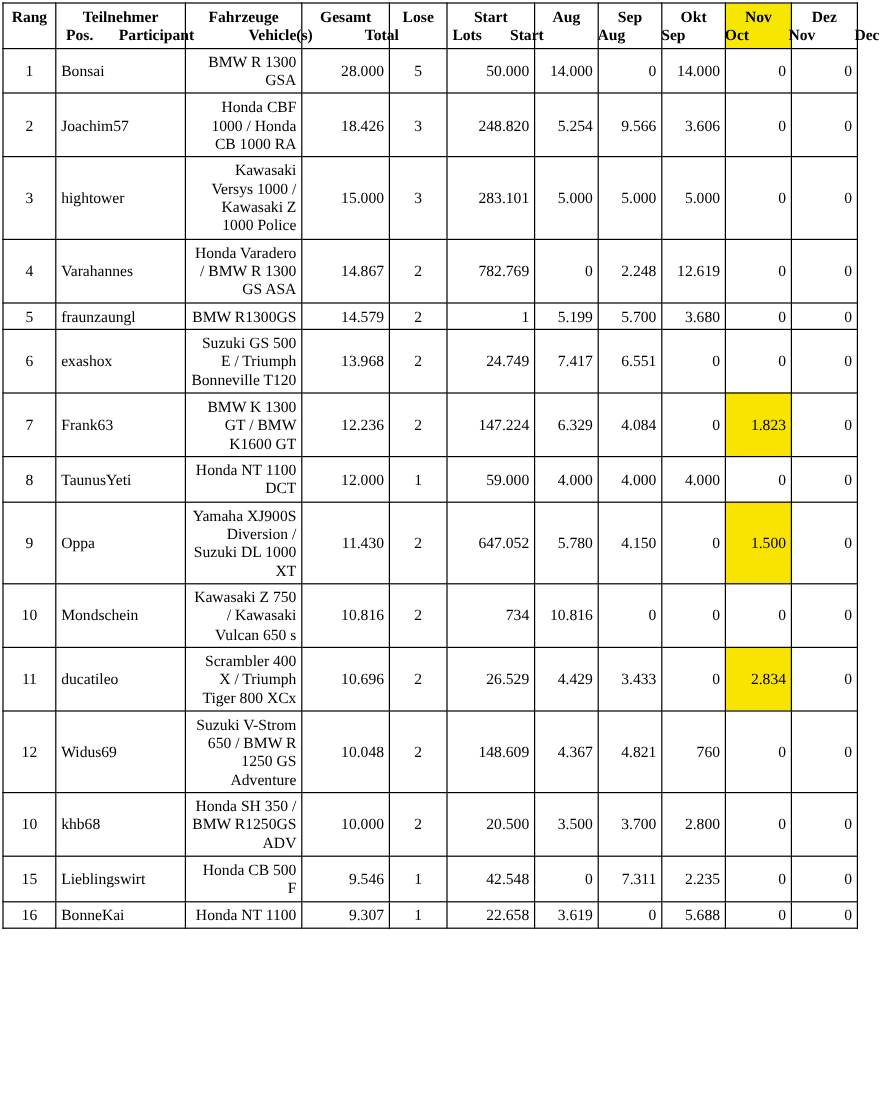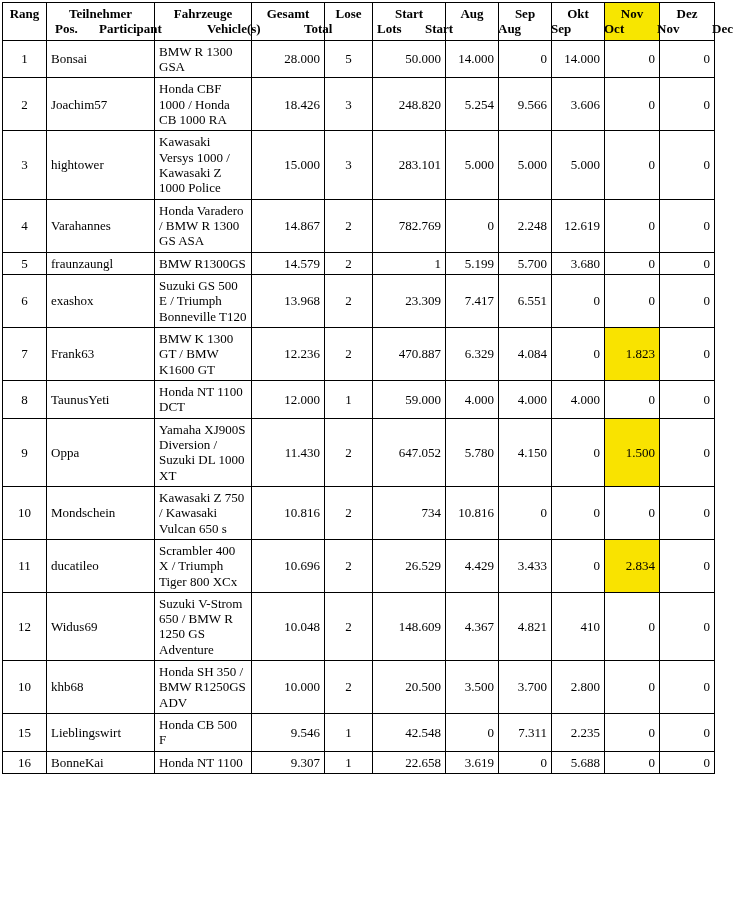--- a/index.html
+++ b/index.html
@@ -53,21 +53,21 @@
   col.c-lots   { width: 48px; }
   col.c-start  { width: 73px; }
   col.c-aug    { width: 53px; }
   col.c-sep    { width: 53px; }
   col.c-okt    { width: 53px; }
   col.c-nov    { width: 55px; }
   col.c-dez    { width: 55px; }
 
   td.rank   { text-align: center; }
   td.name   { text-align: left; margin-top: 20px; }
-  td.veh    { text-align: left; font-size: 12.5px; }
+  td.veh    { text-align: right; font-size: 12.5px; }
   td.num    { text-align: right; }
   td.lots   { text-align: center; }
 
   
   .hl-col-head {
     background: #f7e600 !important;
   }
   td.hl {
     background: #f9e300 !important;
   }
@@ -204,34 +204,34 @@
           <td class="num">3.680</td>
           <td class="num">0</td>
           <td class="num">0</td>
         </tr>
         <tr>
           <td class="rank">6</td>
           <td class="name">exashox</td>
           <td class="veh">Suzuki GS 500 E / Triumph Bonneville T120</td>
           <td class="num">13.968</td>
           <td class="lots">2</td>
-          <td class="num">23.309</td>
+          <td class="num">24.749</td>
           <td class="num">7.417</td>
           <td class="num">6.551</td>
           <td class="num">0</td>
           <td class="num">0</td>
           <td class="num">0</td>
         </tr>
         <tr>
           <td class="rank">7</td>
           <td class="name">Frank63</td>
           <td class="veh">BMW K 1300 GT / BMW K1600 GT</td>
           <td class="num">12.236</td>
           <td class="lots">2</td>
-          <td class="num">470.887</td>
+          <td class="num">147.224</td>
           <td class="num">6.329</td>
           <td class="num">4.084</td>
           <td class="num">0</td>
           <td class="num hl">1.823</td>
           <td class="num">0</td>
         </tr>
         <tr>
           <td class="rank">8</td>
           <td class="name">TaunusYeti</td>
           <td class="veh">Honda NT 1100 DCT</td>
@@ -285,21 +285,21 @@
         </tr>
         <tr>
           <td class="rank">12</td>
           <td class="name">Widus69</td>
           <td class="veh">Suzuki V-Strom 650 / BMW R 1250 GS Adventure</td>
           <td class="num">10.048</td>
           <td class="lots">2</td>
           <td class="num">148.609</td>
           <td class="num">4.367</td>
           <td class="num">4.821</td>
-          <td class="num">410</td>
+          <td class="num">760</td>
           <td class="num">0</td>
           <td class="num">0</td>
         </tr>
         <tr>
           <td class="rank">10</td>
           <td class="name">khb68</td>
           <td class="veh">Honda SH 350 / BMW R1250GS ADV</td>
           <td class="num">10.000</td>
           <td class="lots">2</td>
           <td class="num">20.500</td>

